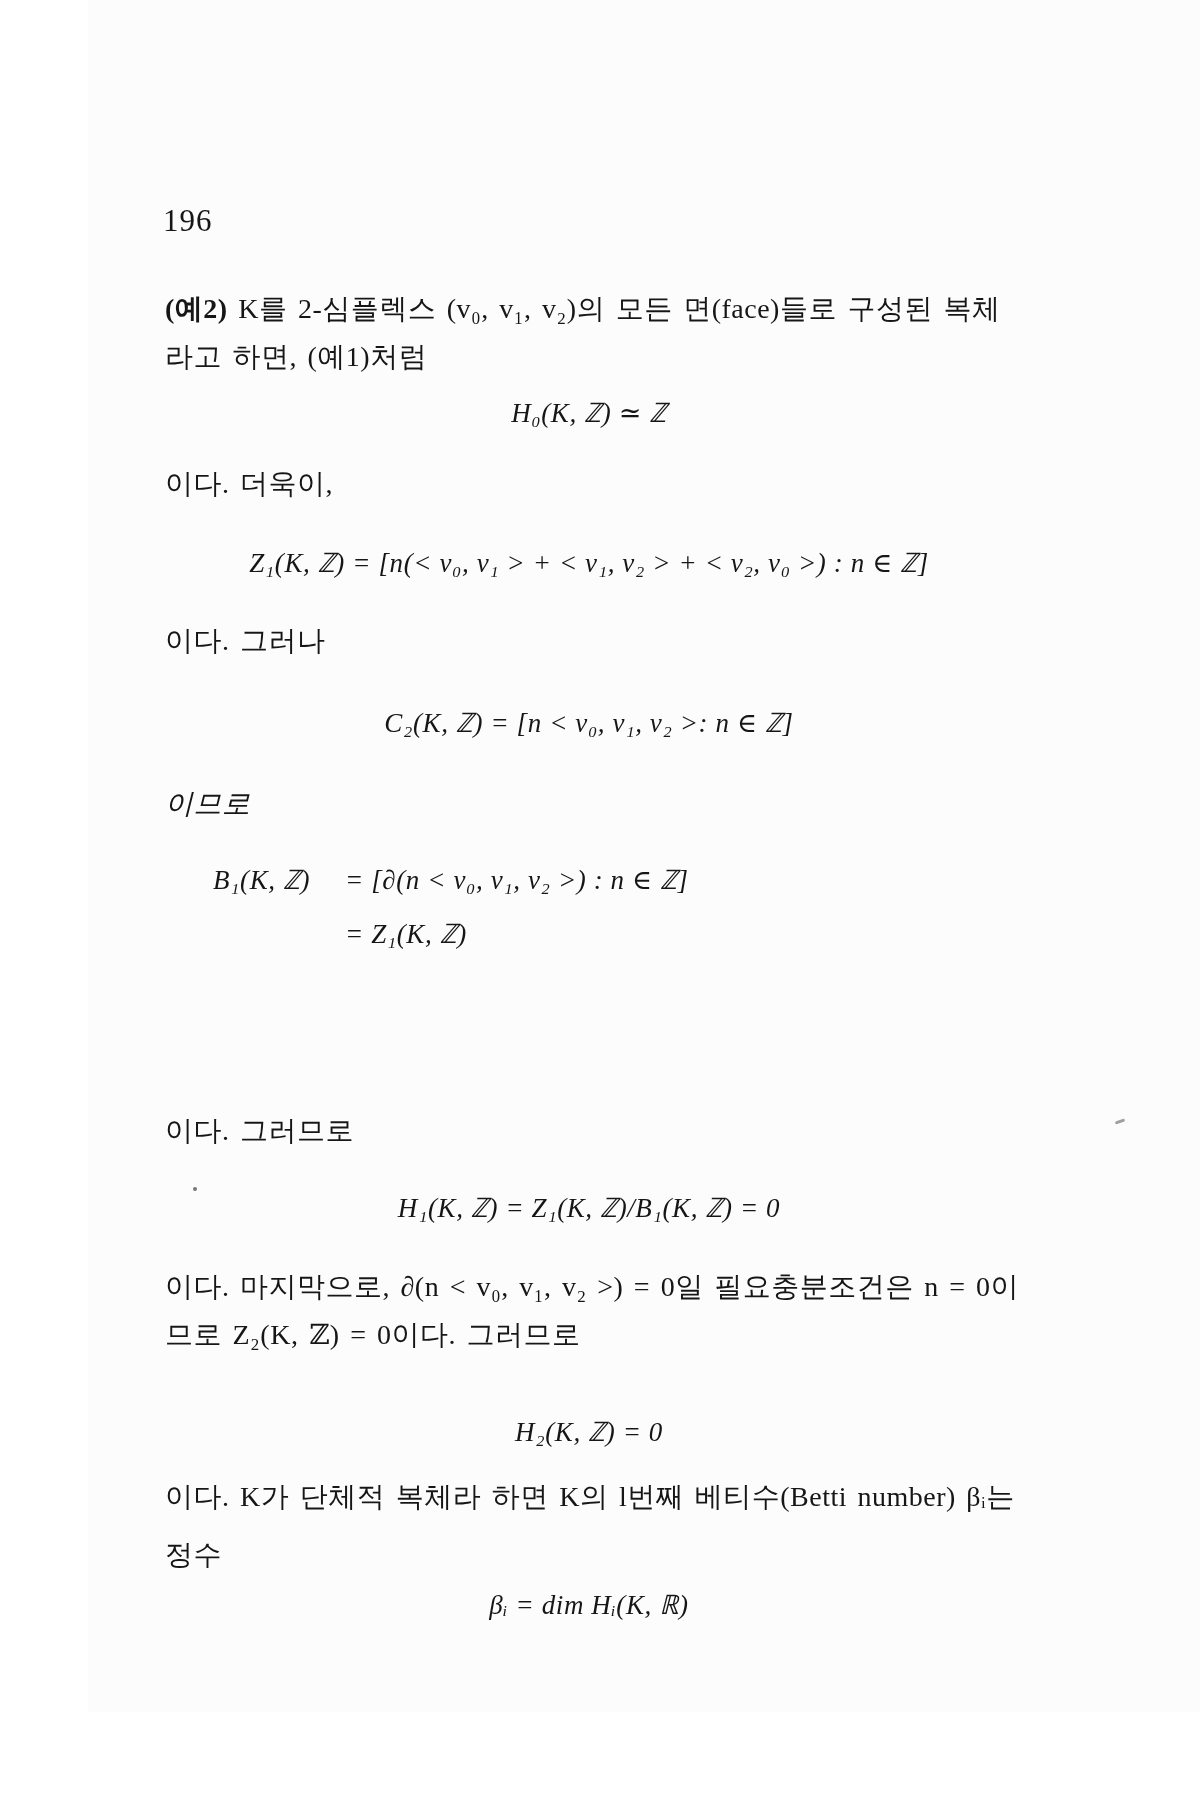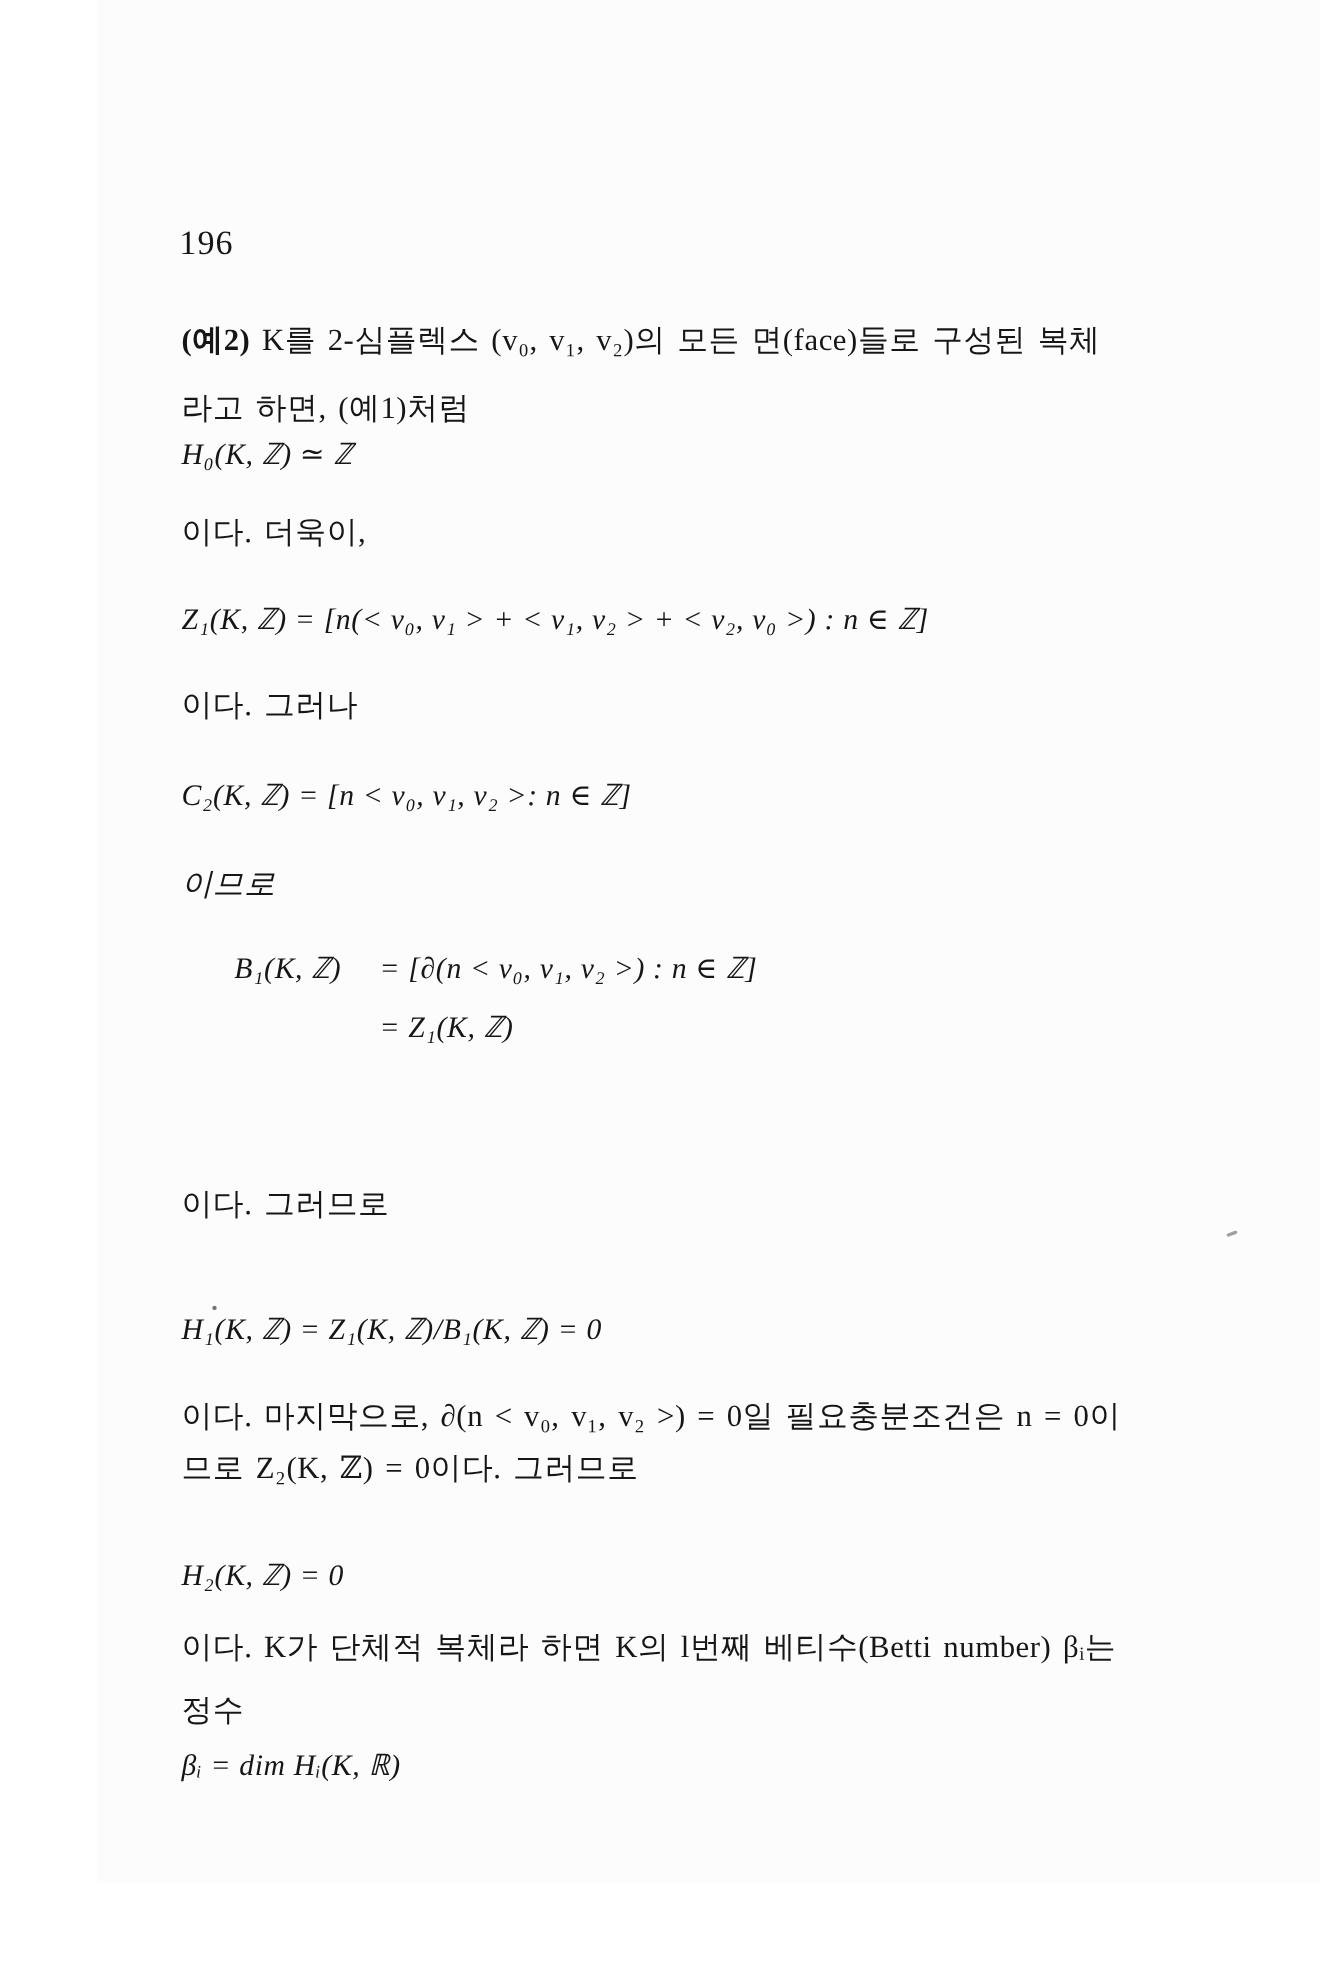--- a/index.html
+++ b/index.html
@@ -25,20 +25,21 @@
     letter-spacing: 0.5px;
     word-spacing: 3px;
   }
   .math {
     font-style: italic;
     font-size: 27px;
     letter-spacing: 0.6px;
   }
   .display {
     left: 165px; width: 848px;
+    text-align: center;
     white-space: nowrap;
   }
   .bold { font-weight: bold; font-style: normal; }
   .b1-block { left: 213px; top: 860px; }
   .b1-row { height: 54px; }
   .b1-lhs { display: inline-block; width: 132px; font-style: italic; }
   .stray-dot {
     position: absolute; left: 193px; top: 1187px;
     width: 4px; height: 4px; background: #555; border-radius: 50%;
     opacity: 0.8;
@@ -50,40 +51,40 @@
   }
 </style>
 </head>
 <body>
 
 <div class="scan-region"></div>
 
 <div class="abs page-number">196</div>
 
 <div class="abs ko" style="left:165px; top:290px;"><span class="bold">(예2)</span> <span>K를 2-심플렉스 (v₀, v₁, v₂)의 모든 면(face)들로 구성된 복체</span></div>
-<div class="abs ko" style="left:165px; top:352px;">라고 하면, (예1)처럼</div>
+<div class="abs ko" style="left:165px; top:338px;">라고 하면, (예1)처럼</div>
 
 <div class="abs math display" style="top:393px;">H₀(K, ℤ) ≃ ℤ</div>
 
 <div class="abs ko" style="left:165px; top:465px;">이다. 더욱이,</div>
 
 <div class="abs math display" style="top:543px;">Z₁(K, ℤ) = [n(&lt; v₀, v₁ &gt; + &lt; v₁, v₂ &gt; + &lt; v₂, v₀ &gt;) : n ∈ ℤ]</div>
 
 <div class="abs ko" style="left:165px; top:622px;">이다. 그러나</div>
 
 <div class="abs math display" style="top:703px;font-style:italic;">C₂(K, ℤ) = [n &lt; v₀, v₁, v₂ &gt;: n ∈ ℤ]</div>
 
 <div class="abs ko" style="left:165px; top:785px;font-style:italic;">이므로</div>
 
 <div class="abs math b1-block">
   <div class="b1-row"><span class="b1-lhs">B₁(K, ℤ)</span><span>= [∂(n &lt; v₀, v₁, v₂ &gt;) : n ∈ ℤ]</span></div>
   <div class="b1-row"><span class="b1-lhs"></span><span>= Z₁(K, ℤ)</span></div>
 </div>
 
-<div class="abs ko" style="left:165px; top:1076px;">이다. 그러므로</div>
+<div class="abs ko" style="left:165px; top:1112px;">이다. 그러므로</div>
 
 <div class="abs math display" style="top:1188px;">H₁(K, ℤ) = Z₁(K, ℤ)/B₁(K, ℤ) = 0</div>
 
 <div class="abs ko" style="left:165px; top:1268px;">이다. 마지막으로, ∂(n &lt; v₀, v₁, v₂ &gt;) = 0일 필요충분조건은 n = 0이</div>
 <div class="abs ko" style="left:165px; top:1316px;">므로 Z₂(K, ℤ) = 0이다. 그러므로</div>
 
 <div class="abs math display" style="top:1412px;">H₂(K, ℤ) = 0</div>
 
 <div class="abs ko" style="left:165px; top:1478px;">이다. K가 단체적 복체라 하면 K의 l번째 베티수(Betti number) βᵢ는</div>
 <div class="abs ko" style="left:165px; top:1536px;">정수</div>

